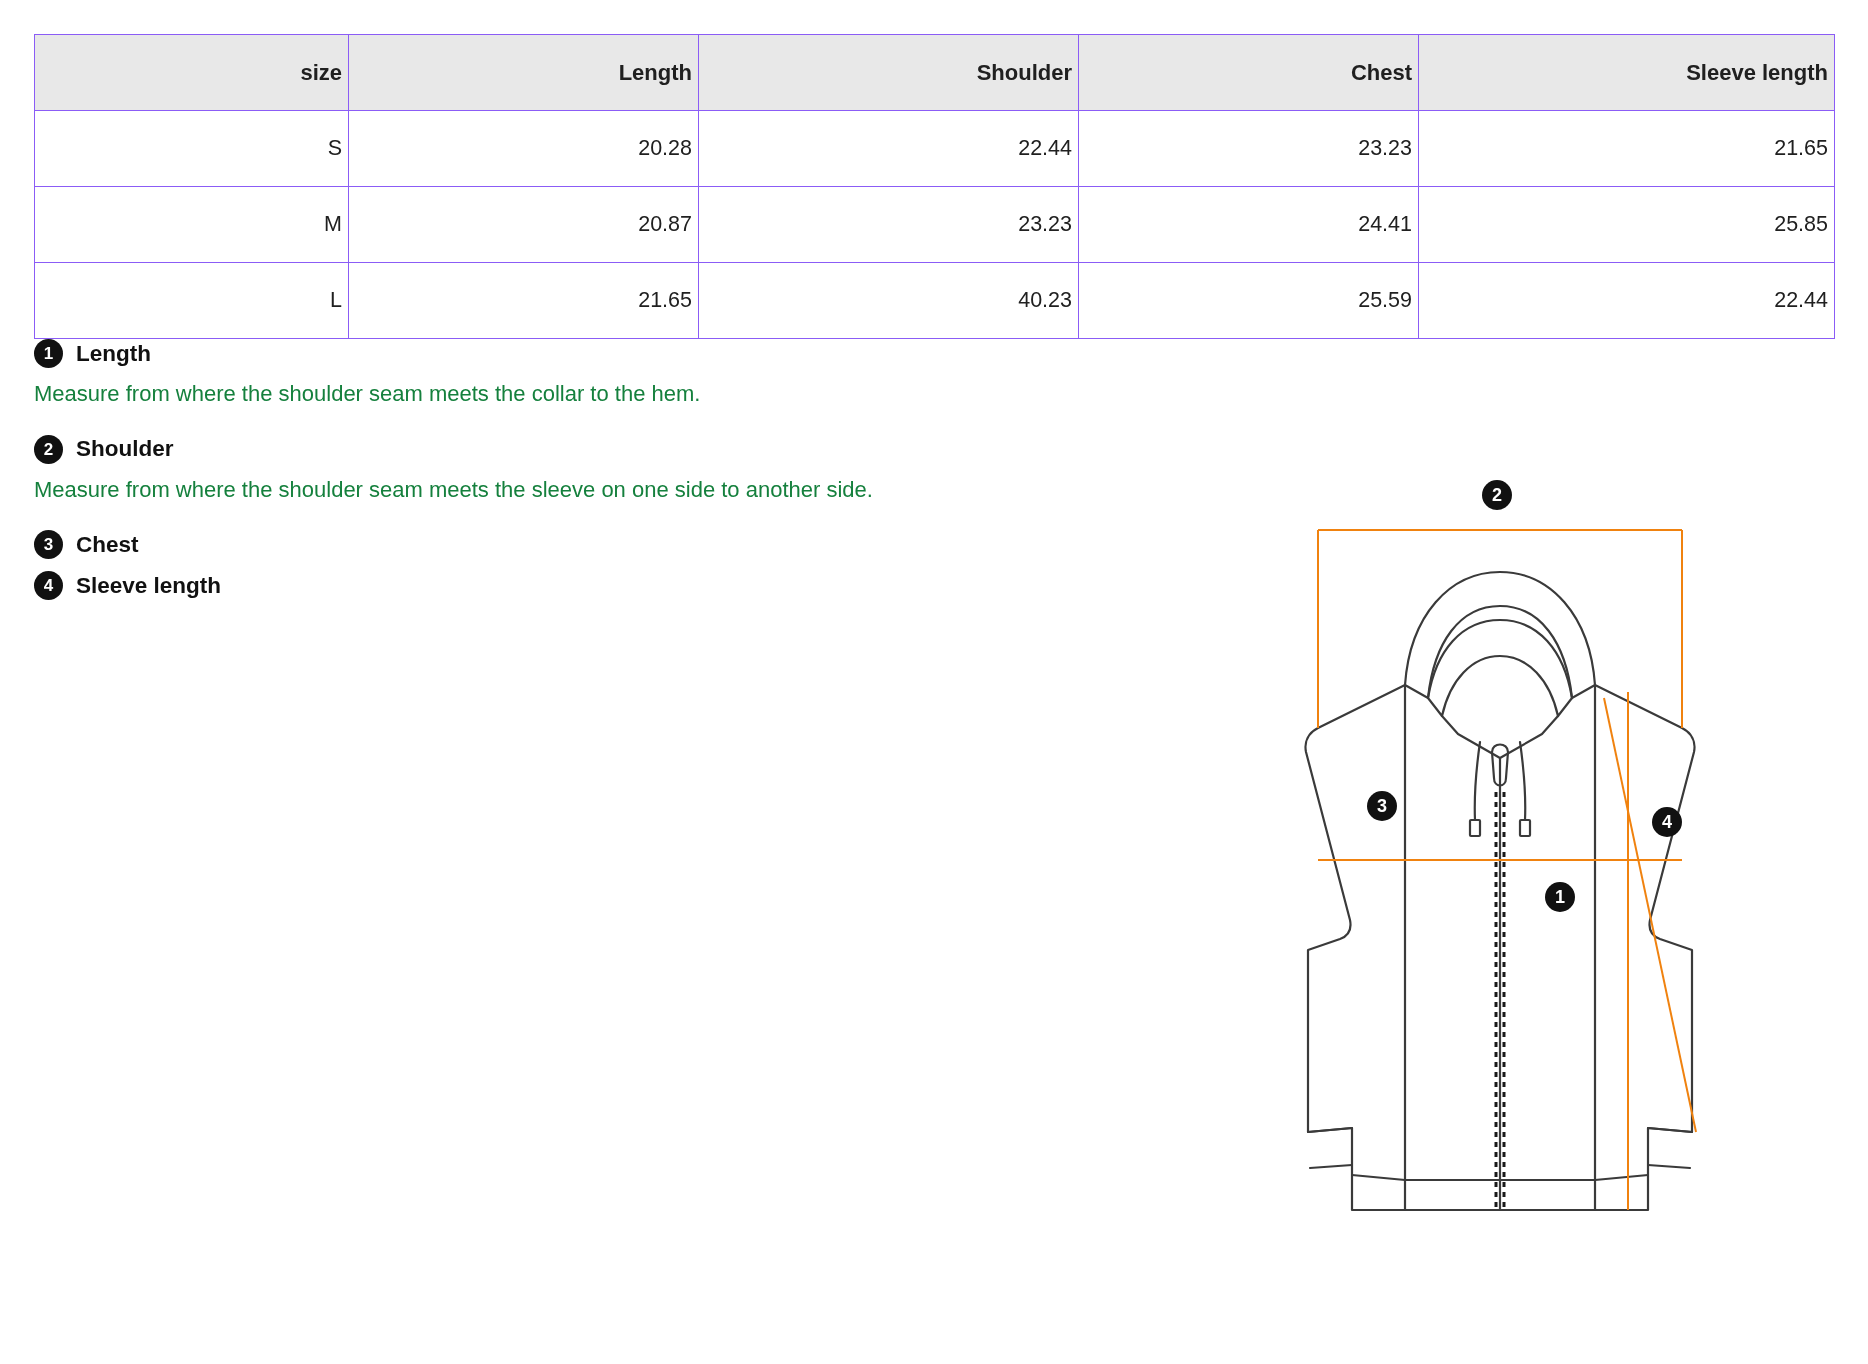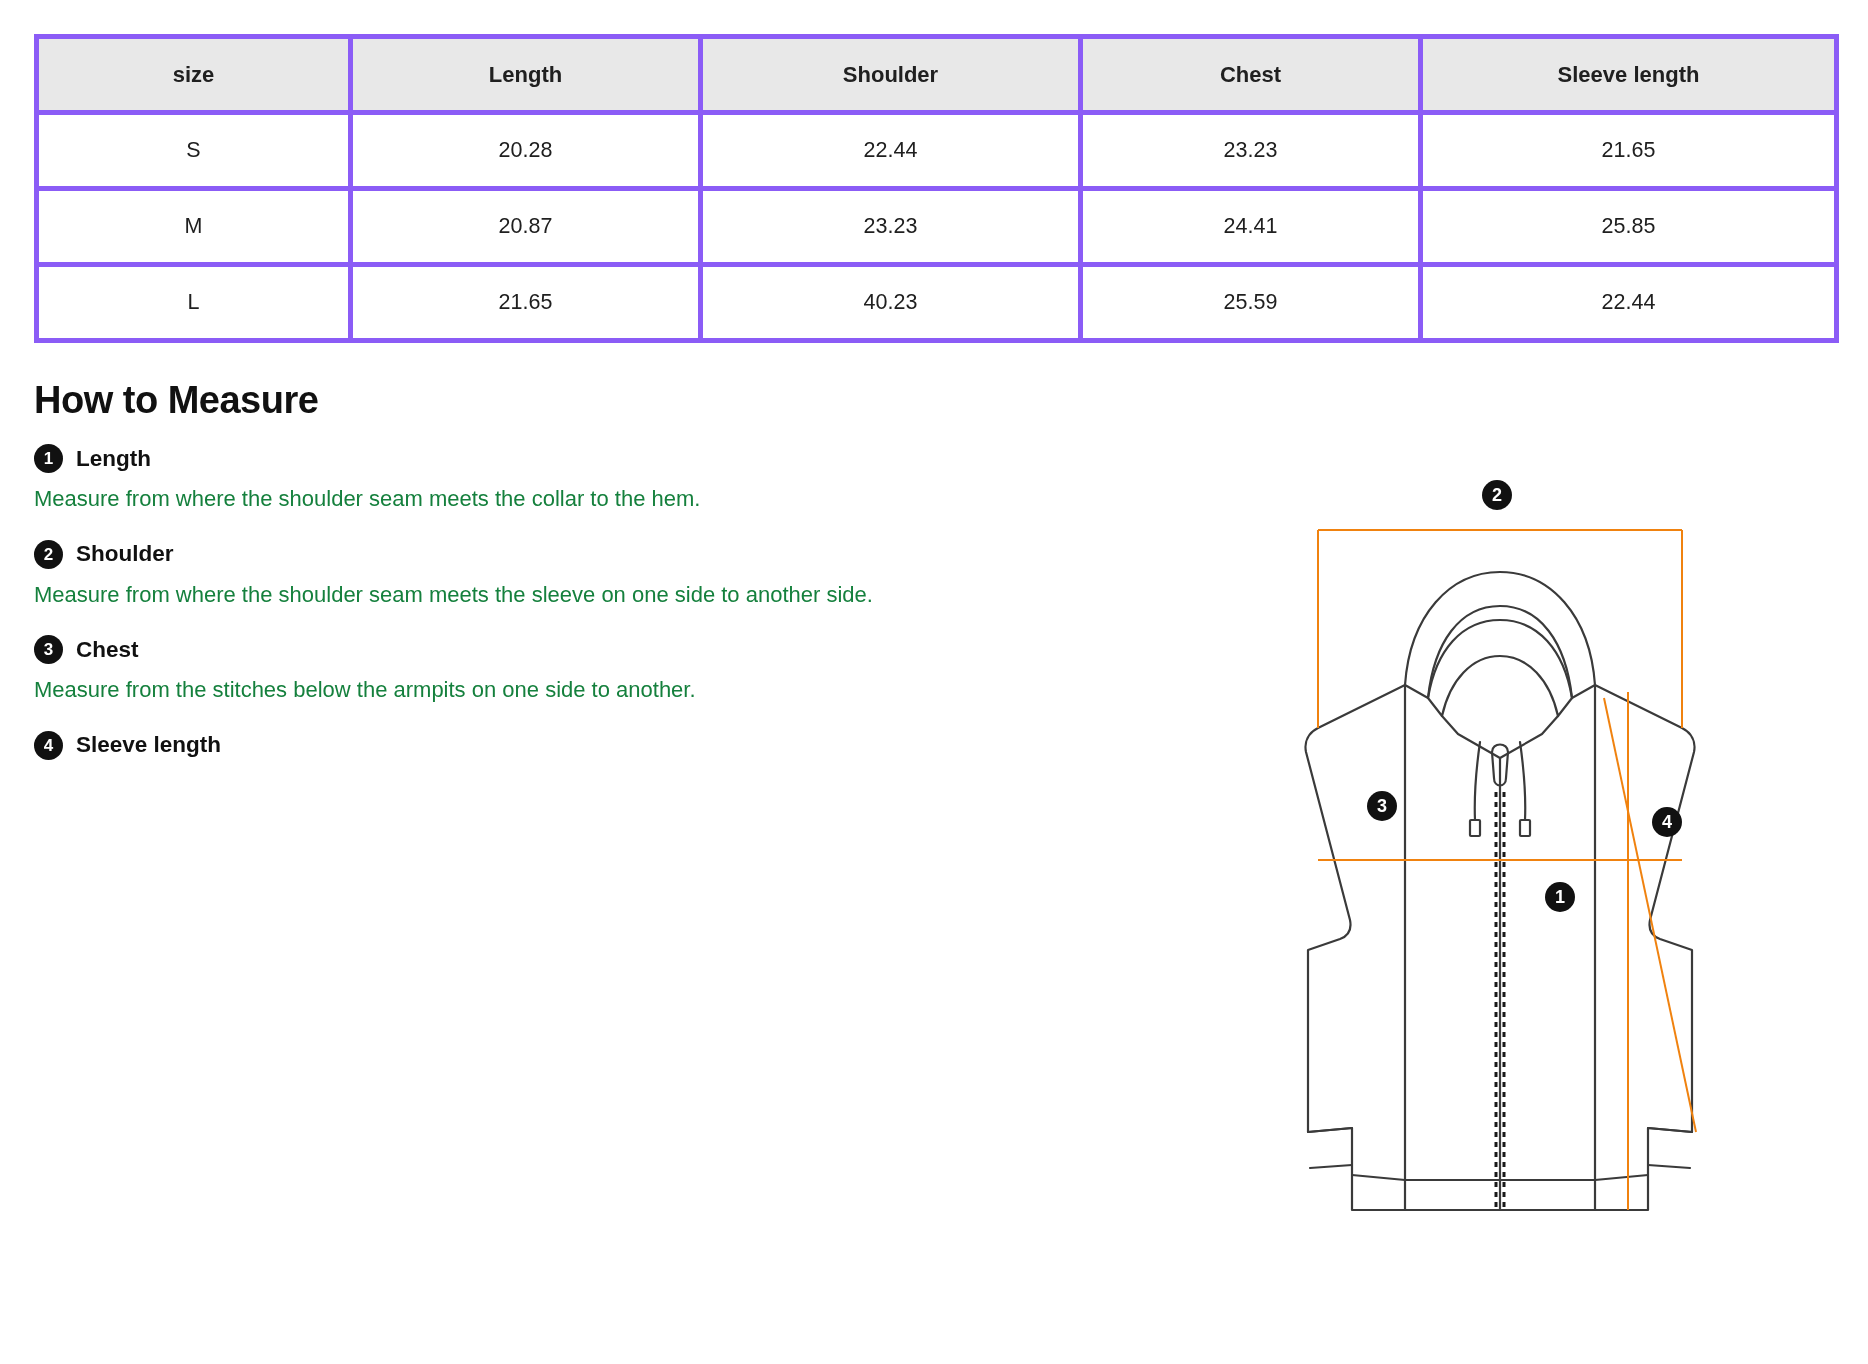--- a/index.html
+++ b/index.html
@@ -25,22 +25,22 @@
 
   
   table.size-table {
     width: 1800px;
     border-collapse: collapse;
     table-layout: fixed;
     margin-top: 4px;
   }
   table.size-table th,
   table.size-table td {
-    border: 5px solid #8b5cf6;
-    text-align: center;
+    border: 1px solid #8b5cf6;
+    text-align: right;
     font-size: 21.5px;
     color: #202020;
     height: 76px;
     padding: 0 6px;
     box-sizing: border-box;
   }
   table.size-table th {
     background: #e8e8e8;
     font-weight: bold;
     font-size: 22px;
@@ -168,21 +168,20 @@
       <tr>
         <td>L</td>
         <td>21.65</td>
         <td>40.23</td>
         <td>25.59</td>
         <td>22.44</td>
       </tr>
     </tbody>
   </table>
 
-  <h2 class="howto-title">How to Measure</h2>
 
   <div class="measure-item">
     <div class="measure-head">
       <span class="badge">1</span>
       <span class="measure-label">Length</span>
     </div>
     <p class="measure-desc">Measure from where the shoulder seam meets the collar to the hem.</p>
   </div>
 
   <div class="measure-item">
@@ -191,21 +190,20 @@
       <span class="measure-label">Shoulder</span>
     </div>
     <p class="measure-desc">Measure from where the shoulder seam meets the sleeve on one side to another side.</p>
   </div>
 
   <div class="measure-item">
     <div class="measure-head">
       <span class="badge">3</span>
       <span class="measure-label">Chest</span>
     </div>
-    <p class="measure-desc">Measure from the stitches below the armpits on one side to another.</p>
   </div>
 
   <div class="measure-item">
     <div class="measure-head">
       <span class="badge">4</span>
       <span class="measure-label">Sleeve length</span>
     </div>
   </div>
 
   <div class="illustration">

